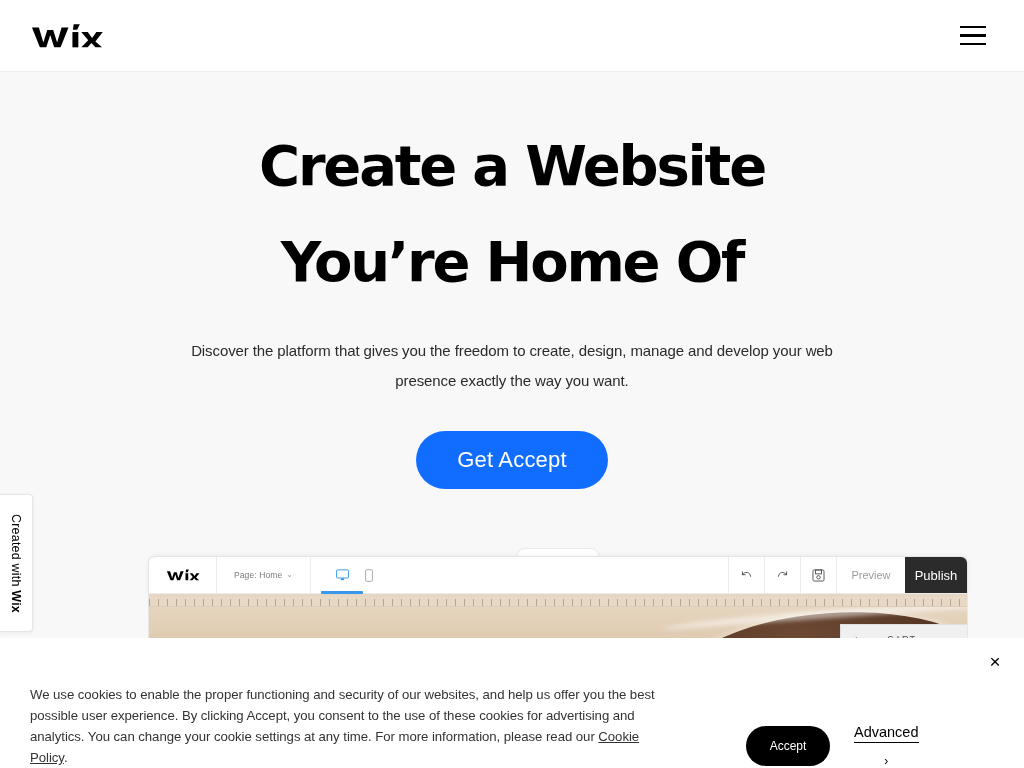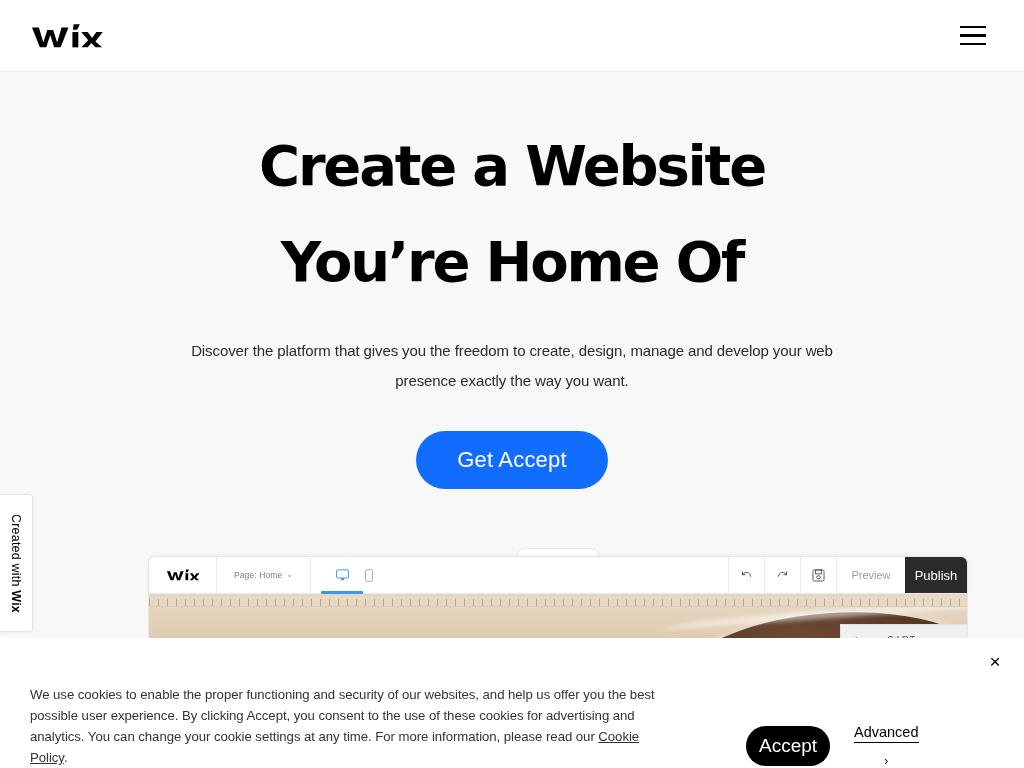--- a/index.html
+++ b/index.html
@@ -381,21 +381,21 @@
   }
 
   .accept-btn {
     background: #000000;
     color: #ffffff;
     border: none;
     border-radius: 22px;
     width: 84px;
     height: 40px;
     font-family: "Liberation Sans", sans-serif;
-    font-size: 19px;
+    font-size: 12px;
     cursor: pointer;
     display: flex;
     align-items: center;
     justify-content: center;
   }
 
   .advanced-btn {
     display: flex;
     align-items: center;
     gap: 13px;

